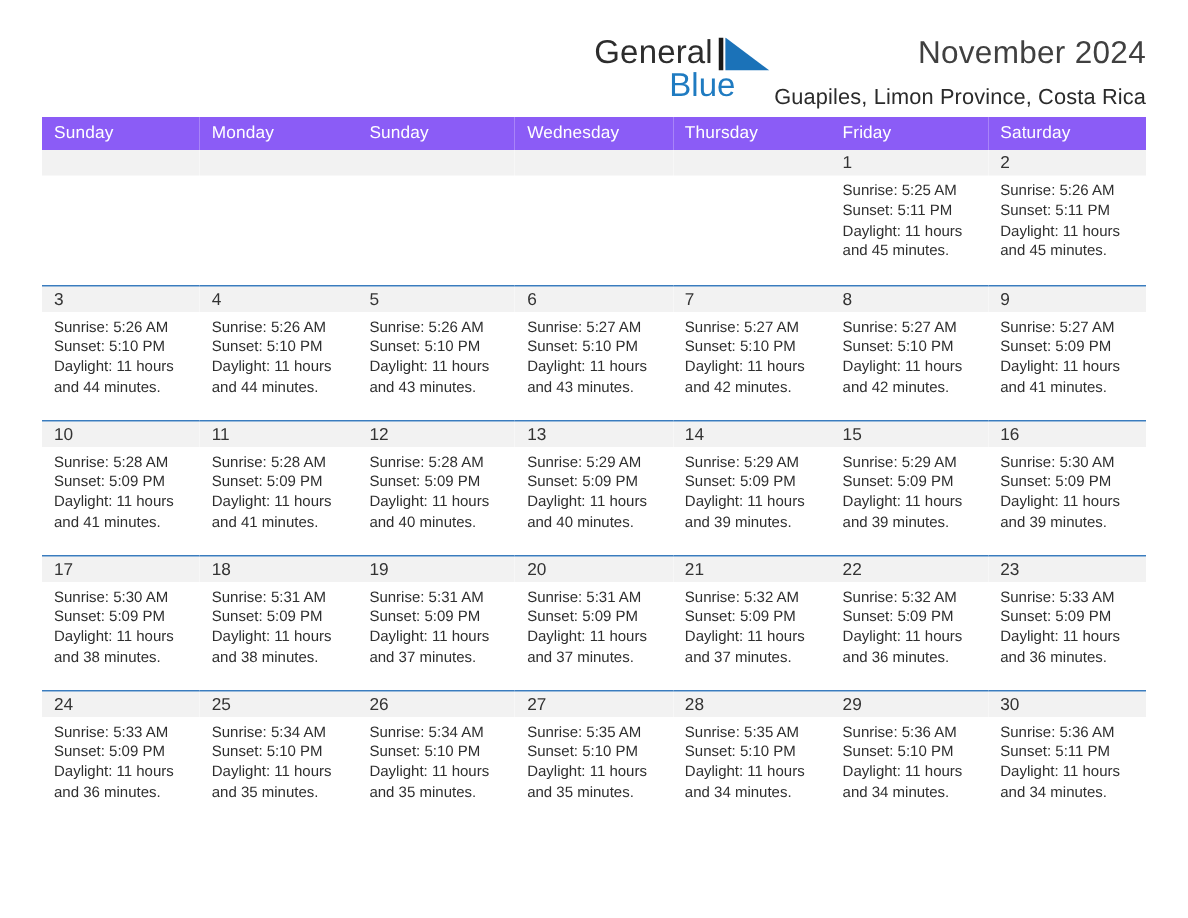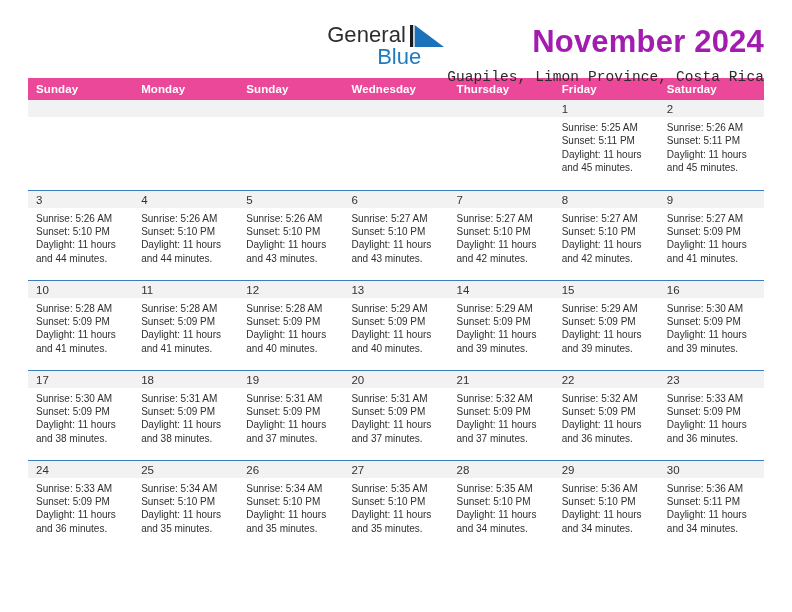--- a/index.html
+++ b/index.html
@@ -54,47 +54,46 @@
   .logo-tri {
     position: absolute;
     left: 95px;
     top: 3px;
     width: 34px;
     height: 22px;
   }
 
   .title-wrap { text-align: right; padding-top: 2px; }
   .cal-title {
-    font-size: 31px;
-    color: #a21caf;
-    font-weight: bold;
+    font-size: 21px;
+    color: #404040;
+    font-weight: normal;
     letter-spacing: .2px;
     line-height: 1.15;
   }
   .cal-subtitle {
     font-size: 14.5px;
     color: #2b2b2b;
     margin-top: 9px;
     letter-spacing: .1px;
-    font-family: Liberation Mono, monospace;
   }
 
   
   .calendar {
     width: 736px;
     border-collapse: collapse;
     table-layout: fixed;
     margin-top: 4px;
   }
 
   .calendar th {
-    background: #ec4899;
+    background: #8b5cf6;
     color: #ffffff;
     font-size: 11.5px;
-    font-weight: bold;
+    font-weight: normal;
     text-align: left;
     padding: 5px 0 5px 8px;
     height: 21px;
     letter-spacing: .1px;
   }
 
   .calendar td {
     vertical-align: top;
     width: 105.14px;
     height: 90px;

